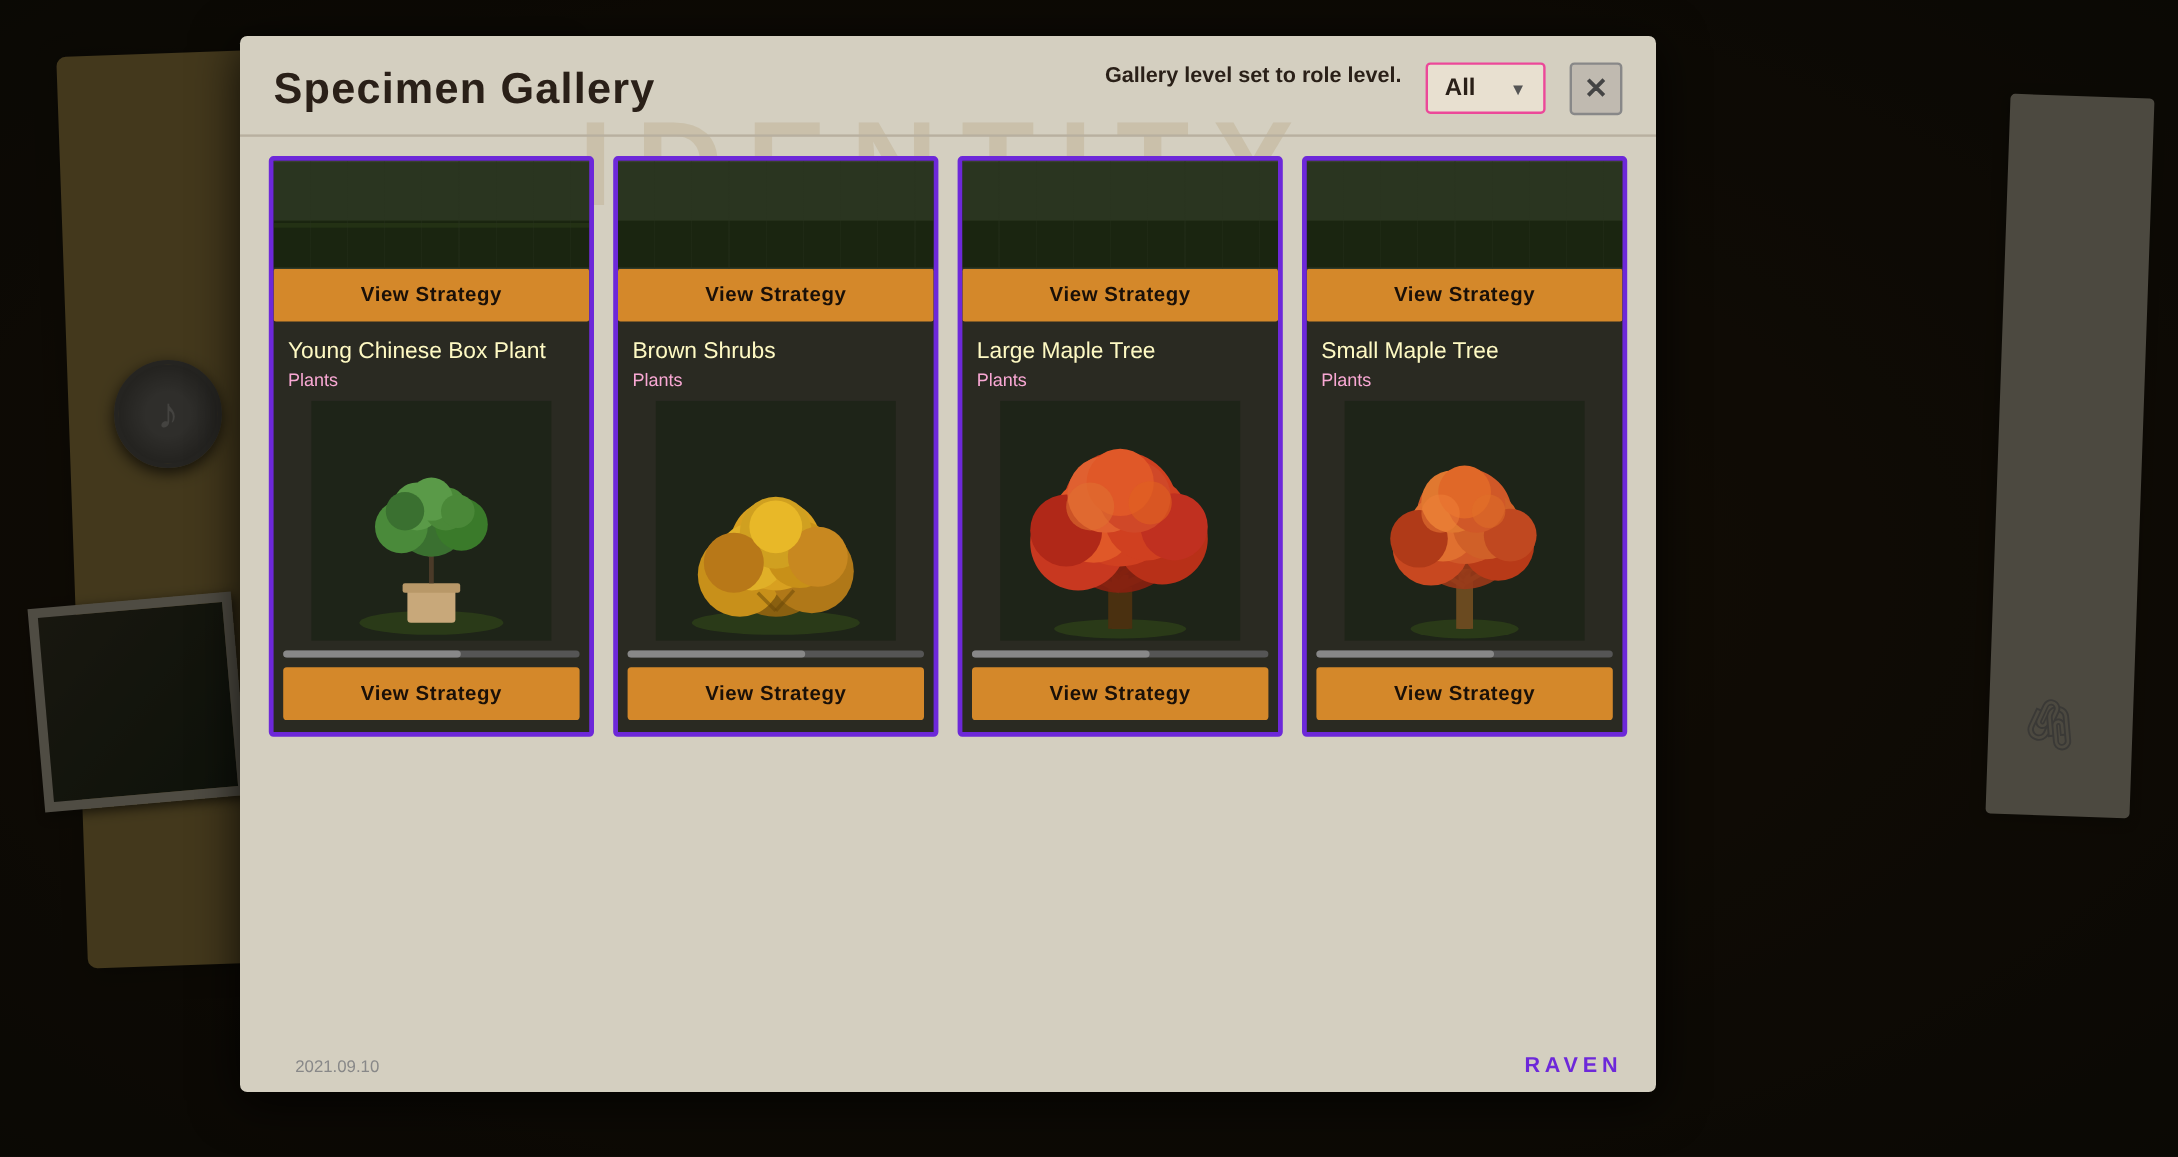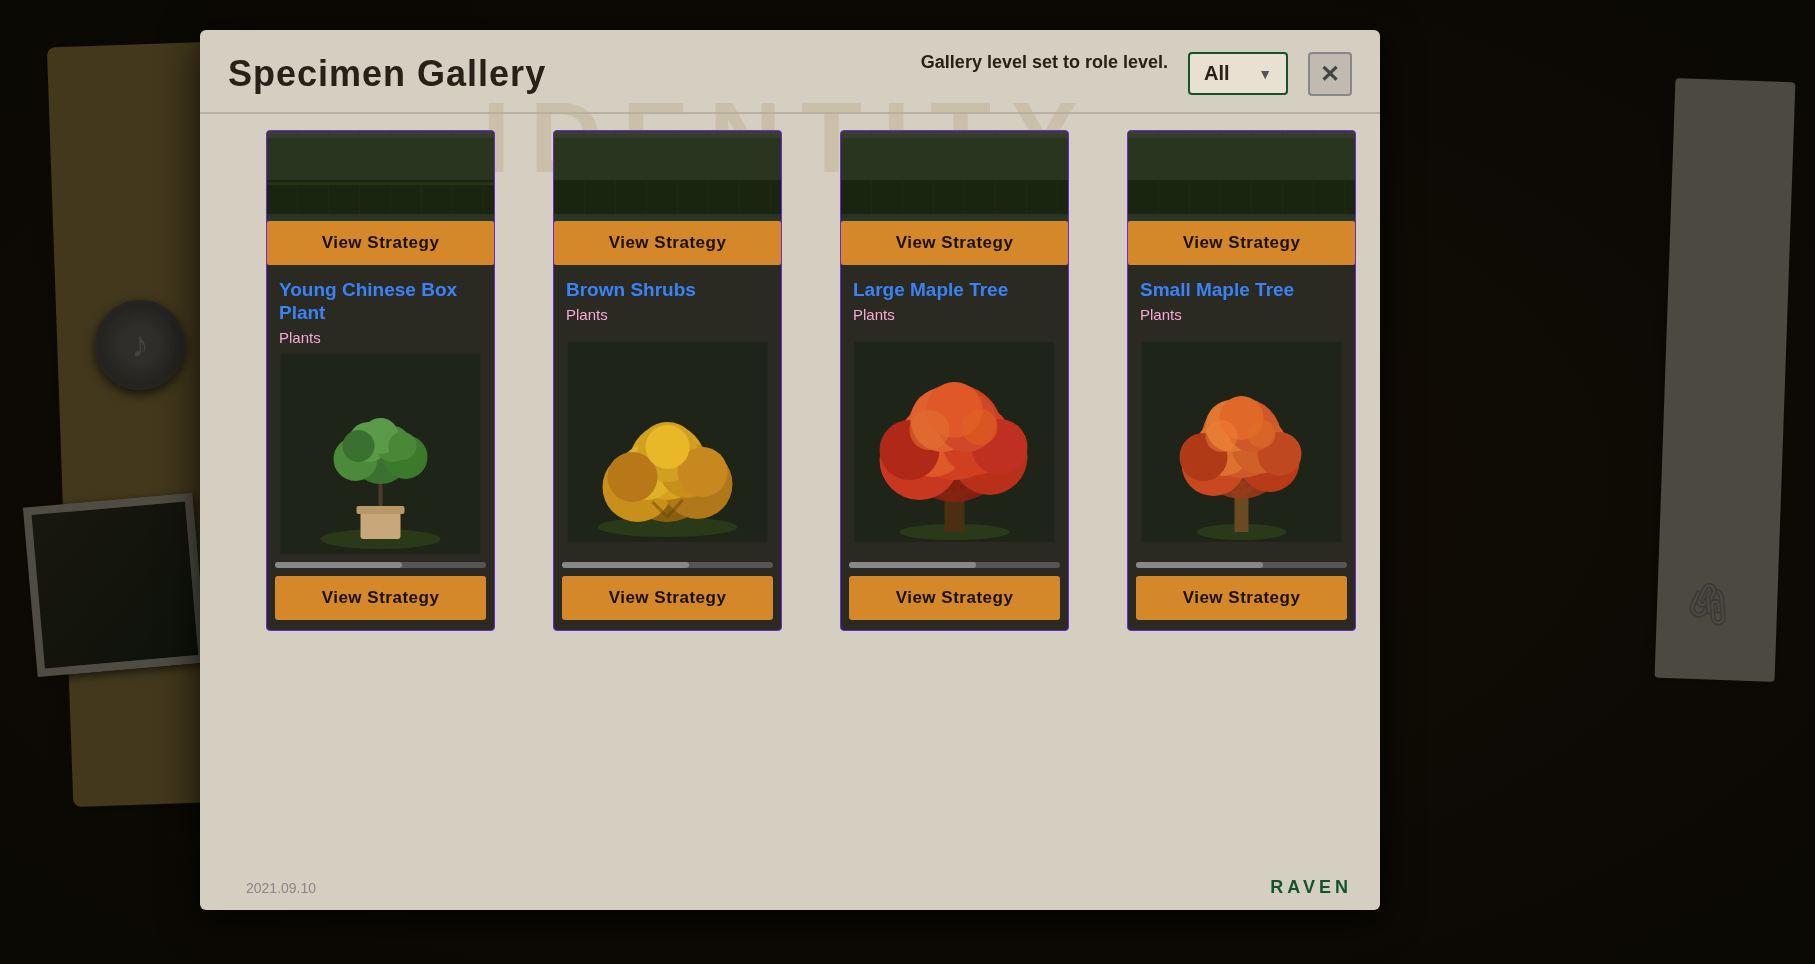--- a/index.html
+++ b/index.html
@@ -145,21 +145,21 @@
     .gallery-level-text {
       font-size: 18px;
       font-weight: bold;
       color: #2a2018;
     }
 
     .dropdown {
       display: flex;
       align-items: center;
       background: #e8e0d0;
-      border: 2px solid #14532d;
+      border: 2px solid #ec4899;
       border-radius: 4px;
       padding: 8px 14px;
       min-width: 100px;
       justify-content: space-between;
       cursor: pointer;
       font-size: 20px;
       font-weight: bold;
       color: #2a2018;
     }
 
@@ -197,22 +197,21 @@
       grid-template-columns: repeat(4, 1fr);
       gap: 16px;
     }
 
     .card {
       background: #2a2a22;
       border-radius: 4px;
       overflow: hidden;
       display: flex;
       flex-direction: column;
-      border: 1px solid #6d28d9;
-      margin-left: 42px;
+      border: 4px solid #6d28d9;
     }
 
     
     .card-top-image {
       height: 90px;
       background: linear-gradient(to bottom, #3a4030 0%, #1a2018 60%, #2a3828 100%);
       position: relative;
       overflow: hidden;
     }
 
@@ -245,22 +244,22 @@
     
     .card-body {
       padding: 14px 12px 8px 12px;
       flex: 1;
       display: flex;
       flex-direction: column;
     }
 
     .card-name {
       font-size: 19px;
-      font-weight: bold;
-      color: #3b82f6;
+      font-weight: normal;
+      color: #fef9c3;
       margin-bottom: 4px;
       line-height: 1.2;
     }
 
     .card-category {
       font-size: 15px;
       color: #f9a8d4;
       margin-bottom: 8px;
     }
 
@@ -314,21 +313,21 @@
 
     .footer-date {
       font-size: 14px;
       color: #888;
       margin-left: 18px;
     }
 
     .footer-brand {
       font-size: 18px;
       font-weight: bold;
-      color: #14532d;
+      color: #6d28d9;
       letter-spacing: 4px;
     }
 
     
     .dark-overlay {
       position: absolute;
       inset: 0;
       background: rgba(10, 8, 4, 0.7);
       z-index: 8;
     }

